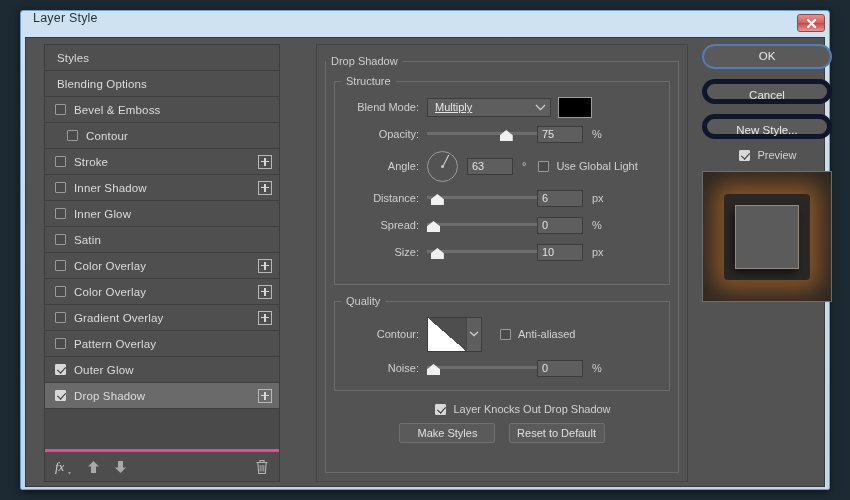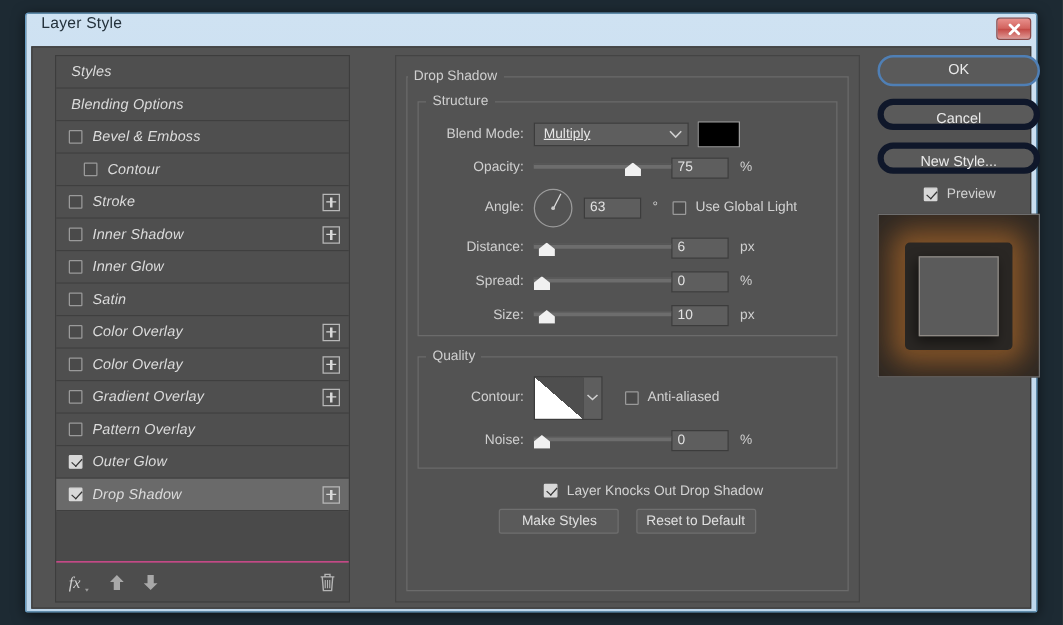--- a/index.html
+++ b/index.html
@@ -59,21 +59,21 @@
   .srow {
     height: 26px; display: flex; align-items: center;
     border-bottom: 1px solid #3f3f3f;
     background: #4f4f4f;
     padding: 0 6px 0 10px; position: relative;
     cursor: pointer;
   }
   .srow.plain { padding-left: 12px; }
   .srow.indent .cb { margin-left: 12px; }
   .srow.selected { background: #6a6a6a; }
-  .srow .lbl { color: #dcdcdc; font-size: 11.5px; letter-spacing: .15px; font-style: italic; }
+  .srow .lbl { color: #dcdcdc; font-size: 11.5px; letter-spacing: .15px; }
   .cb {
     width: 11px; height: 11px; margin-right: 8px;
     border: 1px solid #9a9a9a; background: #4a4a4a;
     flex: 0 0 auto; position: relative; border-radius: 1px;
   }
   .cb.on { background: #d8d8d8; border-color: #d8d8d8; }
   .cb.on::after {
     content:""; position:absolute; left:3px; top:0px;
     width:4px; height:7px; border:solid #333;
     border-width: 0 1.6px 1.6px 0; transform: rotate(42deg);
@@ -85,41 +85,41 @@
     cursor: pointer;
   }
   .plusbtn::before, .plusbtn::after {
     content: ""; position: absolute; background: #d8d8d8;
   }
   .plusbtn::before { width: 8px; height: 1.6px; }
   .plusbtn::after  { width: 1.6px; height: 8px; }
 
   #fx-bar {
     height: 32px; flex: 0 0 auto;
-    border-top: 1px solid #ec4899; background: #4d4d4d;
+    border-top: 3px solid #ec4899; background: #4d4d4d;
     display: flex; align-items: center; padding: 0 10px;
     gap: 14px; position: relative;
   }
   #fx-bar .trash { margin-left: auto; }
   .icnbtn { cursor: pointer; display: flex; align-items: center; }
 
   
   #center {
     position: absolute; left: 290px; top: 6px;
     width: 372px; height: 438px;
     border: 1px solid #444; background: #535353;
   }
   fieldset { border: 1px solid #6b6b6b; }
   legend { font-size: 11px; color: #cfcfcf; padding: 0 5px; }
   #fs-outer {
     position: absolute; left: 8px; top: 10px; right: 8px; bottom: 8px;
     padding: 0;
   }
   #fs-struct {
-    margin: 8px 8px 0 8px; padding: 8px 6px 4px 6px;
+    margin: 8px 8px 0 8px; padding: 8px 6px 20px 6px;
   }
   #fs-quality {
     margin: 10px 8px 0 8px; padding: 8px 6px 10px 6px;
   }
 
   .row { display: flex; align-items: center; height: 24px; margin-bottom: 3px; }
   .rlabel {
     width: 86px; text-align: right; padding-right: 8px;
     color: #cfcfcf; font-size: 11px; flex: 0 0 auto;
   }
@@ -193,21 +193,21 @@
     background: linear-gradient(to bottom left,#4e4e4e 0 50%,#ffffff 50% 100%);
   }
   .contour-arrow {
     width: 15px; height: 33px; background: #5e5e5e;
     display: flex; align-items: center; justify-content: center;
     border-left: 1px solid #474747;
   }
 
   #bottom-opts { margin-top: 12px; text-align: center; }
   #knock-row {
-    display: inline-flex; align-items: flex-start; justify-content: center;
+    display: inline-flex; align-items: center; justify-content: center;
     margin-bottom: 8px;
     padding-left: 42px;
   }
   .defbtn {
     display: inline-block; min-width: 96px; height: 20px;
     line-height: 18px; text-align: center;
     background: #5a5a5a; border: 1px solid #6f6f6f; border-radius: 2px;
     color: #e0e0e0; font-size: 11px; margin: 0 5px; cursor: pointer;
     font-family: "Liberation Sans", sans-serif;
   }

